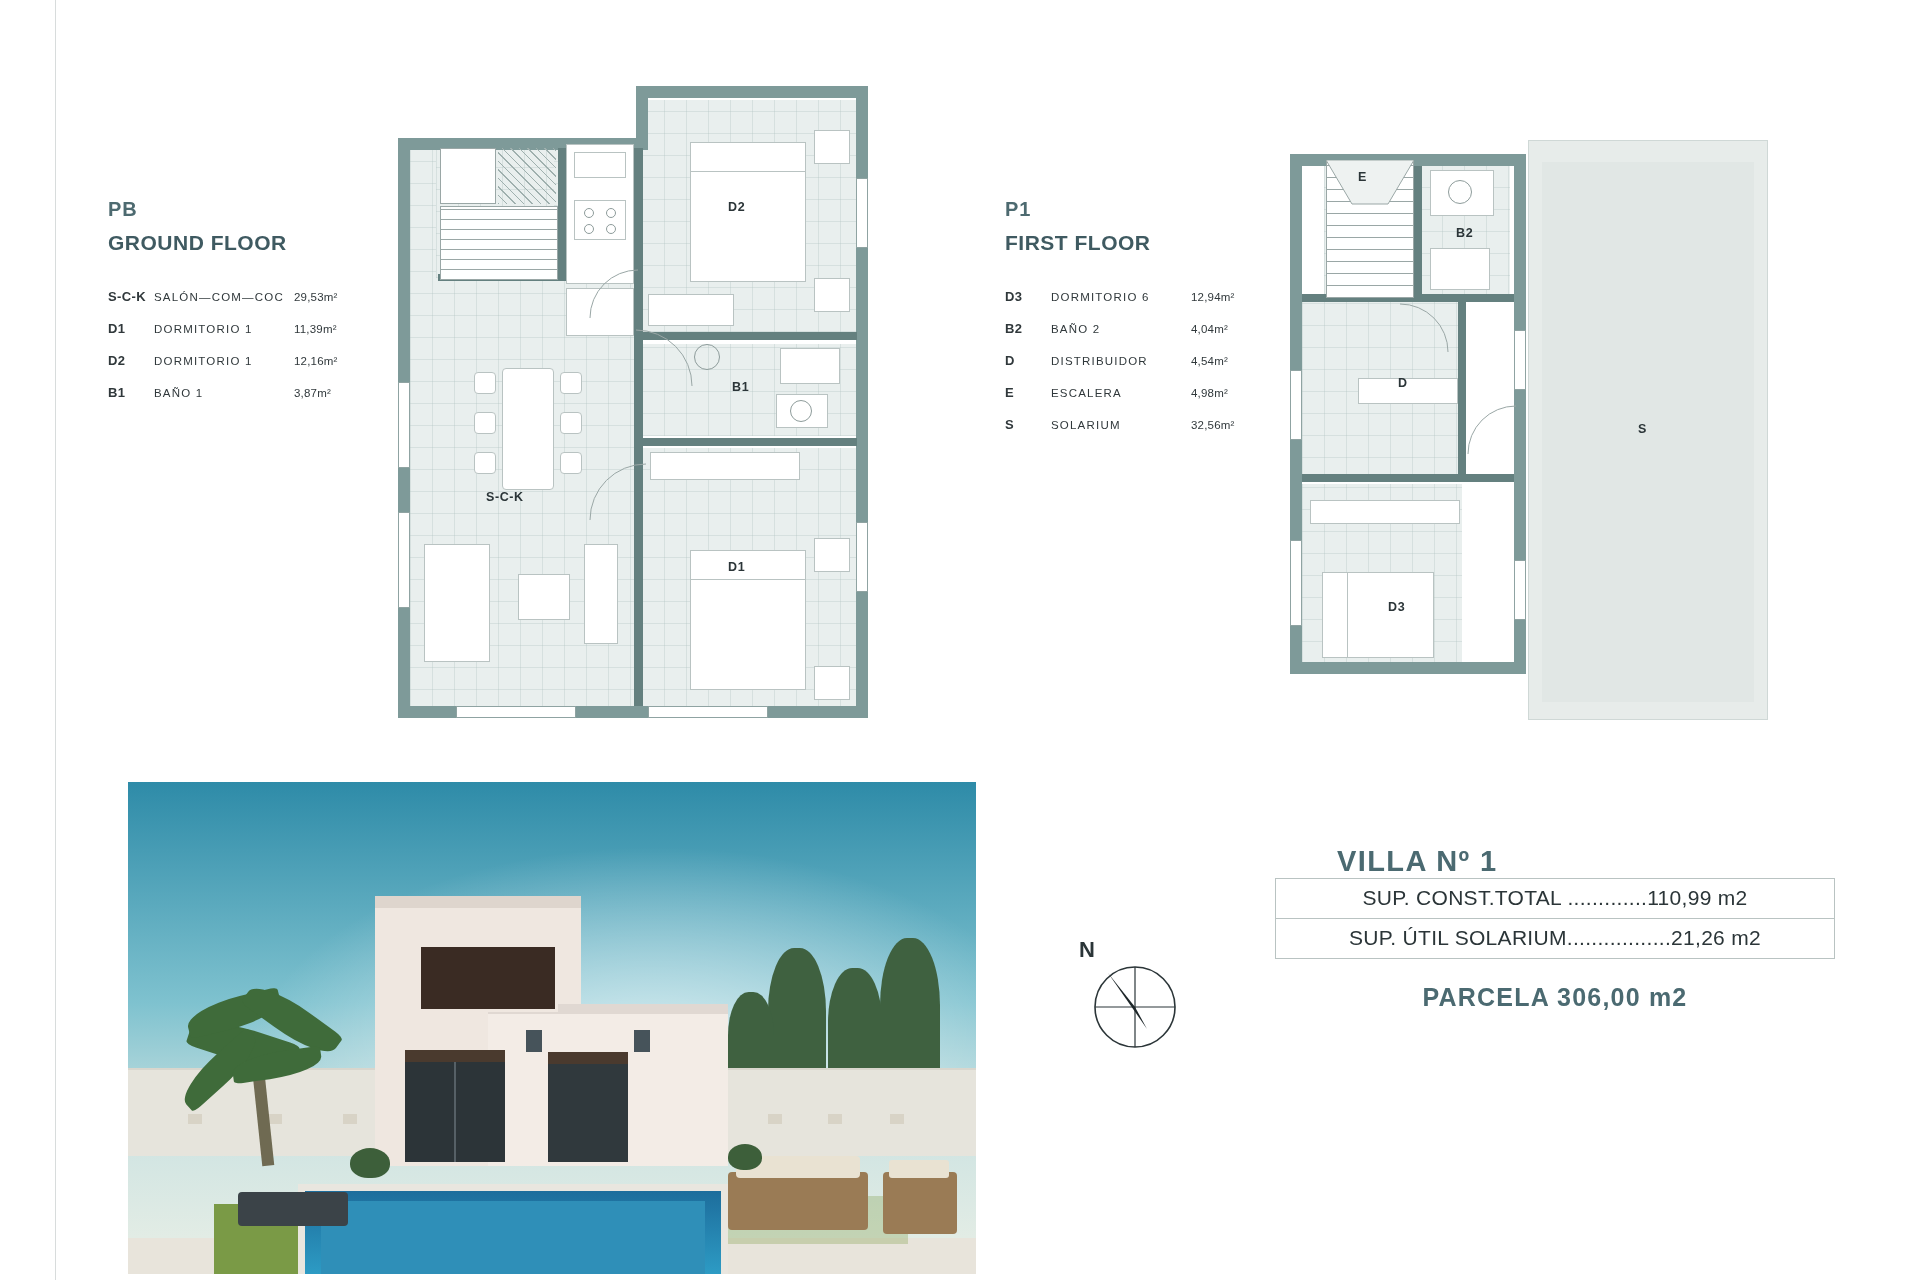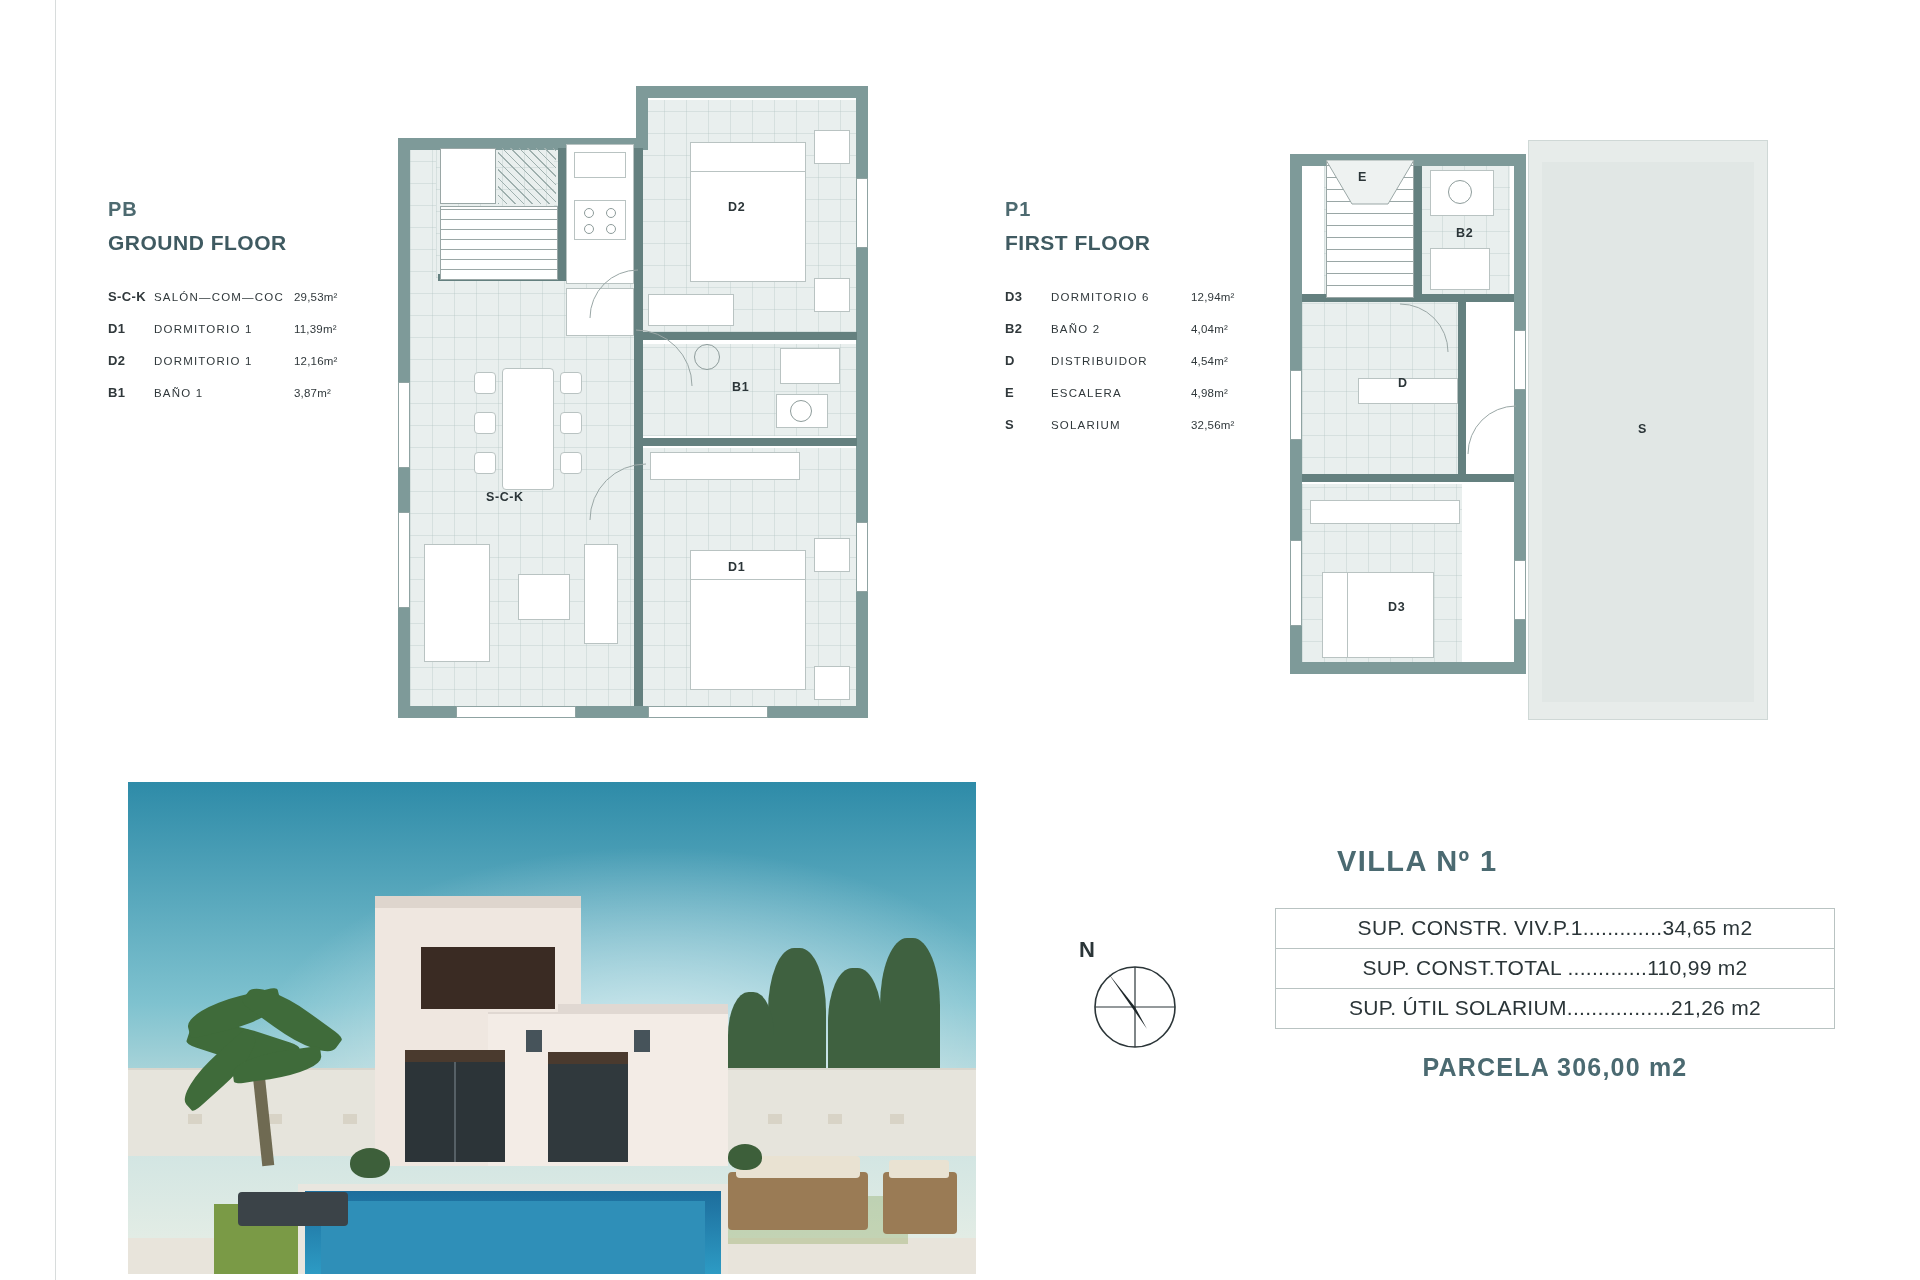--- a/index.html
+++ b/index.html
@@ -102,21 +102,21 @@
   .hedge{position:absolute;bottom:186px;background:#3f6140;border-radius:45% 45% 8% 8%;}
 
   
   #compass { position:absolute; left:1075px; top:945px; width:120px; height:120px; }
   .compass-n { position:absolute; left:4px; top:-8px; font-size:22px; font-weight:bold; color:#2b3538;}
 
   
   #summary { position:absolute; left:1275px; top:845px; width:560px; }
   .villa-title {
     font-size:29px; font-weight:bold; letter-spacing:1.4px; color:#4b6a71;
-    margin-bottom:30px; padding-left:62px;
+    margin-bottom:0; padding-left:62px;
   }
   .sum-table { border-collapse:collapse; width:100%; }
   .sum-table td {
     border:1px solid #b9c3c2;
     padding:7px 10px 8px;
     font-size:21px; letter-spacing:.3px; color:#2b3538;
     text-align:center; white-space:nowrap;
   }
   .parcela {
     margin-top:24px; font-size:25px; font-weight:bold; letter-spacing:1.2px;
@@ -395,25 +395,20 @@
     <line x1="20" y1="62" x2="100" y2="62" stroke="#2b3538" stroke-width="1.2"></line>
     <line x1="60" y1="22" x2="60" y2="102" stroke="#2b3538" stroke-width="1.2"></line>
     <polygon points="33,28 72,84 60,62" fill="#1d2629"></polygon>
   </svg>
 </div>
 
 <div id="summary">
   <div class="villa-title">VILLA Nº 1</div>
   <table class="sum-table">
     <tbody>
-    <tr>
-      <td>
-        <span>SUP. CONSTR. VIV.P.1.............</span><span>34,65 m2</span>
-      </td>
-    </tr>
     <tr>
       <td>
         <span>SUP. CONST.TOTAL .............</span><span>110,99 m2</span>
       </td>
     </tr>
     <tr>
       <td>
         <span>SUP. ÚTIL SOLARIUM.................</span><span>21,26 m2</span>
       </td>
     </tr>

